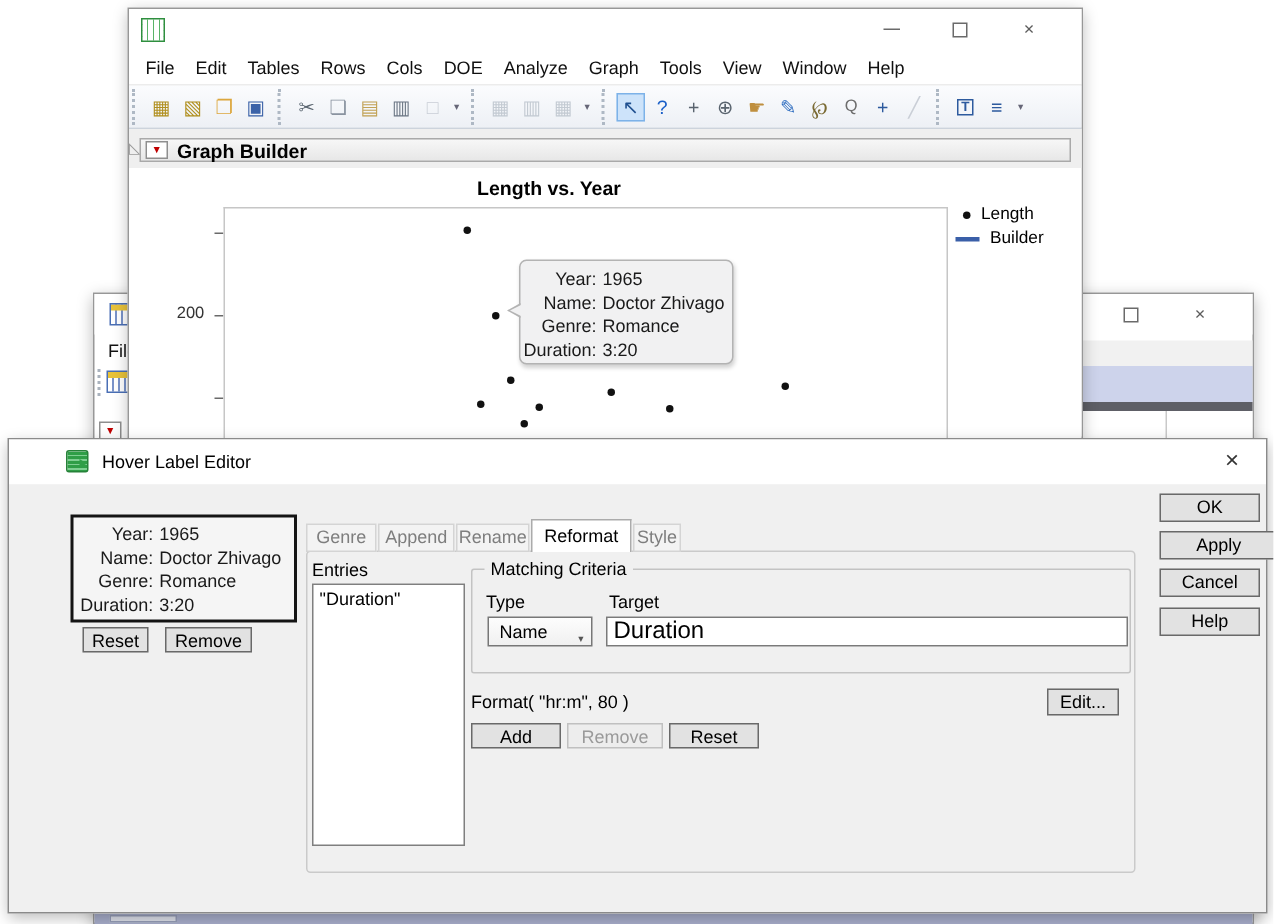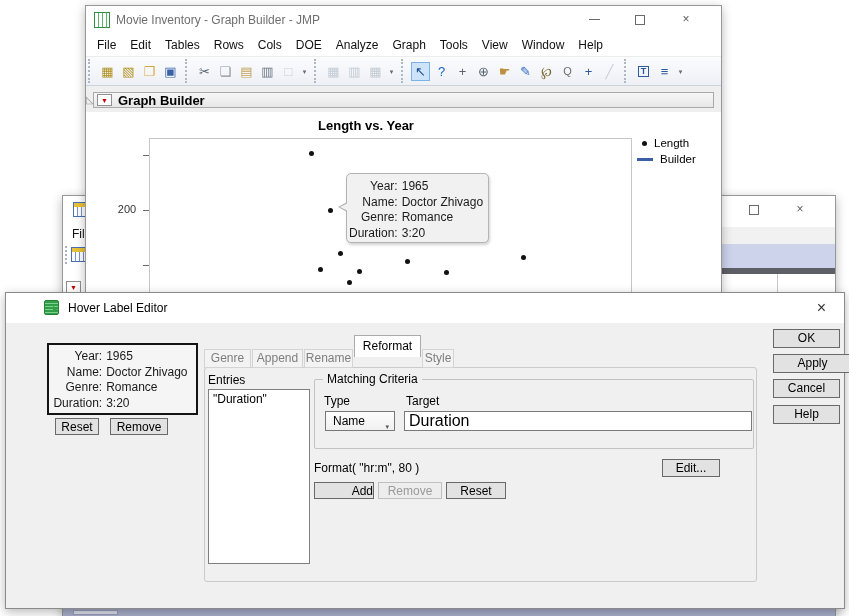--- a/index.html
+++ b/index.html
@@ -78,21 +78,21 @@
  repeating-linear-gradient(#2f9e47 0 2px,#7fcf92 2px 3px);border:1px solid #268239}
 .jmp-app-icon:after{content:"";position:absolute;right:-3px;top:5px;border:3px solid transparent;border-left:5px solid #2f9e47}
 .dlg-title{position:absolute;left:62px;top:8px;font-size:12px;color:#000}
 .dlg-close{position:absolute;right:12px;top:4px;font-size:16px;color:#333;padding:2px 6px;cursor:default}
 .dlg-body{position:absolute;left:0;top:30px;right:0;bottom:0;background:#f0f0f0;border-top:1px solid #f0f0f0}
 
 .preview{position:absolute;left:41px;top:50px;width:151px;height:72px;background:#f5f5f5;border:2px solid #141414;padding:4px 6px 2px 2px}
 .btn{position:absolute;background:#e2e2e2;border:1px solid #696969;font-size:12px;color:#000;text-align:center;line-height:16px;cursor:default}
 .btn.disabled{color:#9a9a9a;border-color:#c0c0c0;background:#ededed}
 .tab{position:absolute;top:56px;height:19px;background:#f3f3f3;border:1px solid #d4d4d4;font-size:12px;color:#7e7e7e;text-align:center;line-height:17px;z-index:1;cursor:default}
-.tab.active{top:42px;height:22px;background:#fff;color:#000;border-color:#ababab;border-bottom:none;z-index:3;line-height:20px}
+.tab.active{top:53px;height:22px;background:#fff;color:#000;border-color:#ababab;border-bottom:none;z-index:3;line-height:20px}
 .tab-frame{position:absolute;left:198px;top:74px;width:553px;height:215px;border:1px solid #cacaca;border-radius:3px;background:#f0f0f0;z-index:0}
 .entries-label{position:absolute;left:202px;top:80px;font-size:12px;color:#000;z-index:2}
 .entries-list{position:absolute;left:202px;top:96px;width:102px;height:175px;background:#fff;border:1px solid #7f7f7f;z-index:2;font-size:12px}
 .entries-list div{padding:2px 4px}
 .groupbox{position:absolute;left:308px;top:86px;width:440px;height:70px;border:1px solid #c3c3c3;border-radius:2px;z-index:1}
 .group-label{position:absolute;left:317px;top:79px;background:#f0f0f0;padding:0 4px;font-size:12px;color:#000;z-index:2}
 .field-label{position:absolute;font-size:12px;color:#000;z-index:2}
 .combo{position:absolute;left:319px;top:118px;width:70px;height:20px;background:linear-gradient(#fdfdfd,#f0f0f0);border:1px solid #777;font-size:12px;line-height:18px;padding-left:7px;z-index:2}
 .combo .arrow{position:absolute;right:5px;top:6px;font-size:7px;color:#555}
 .text-input{position:absolute;left:398px;top:118px;width:348px;height:20px;background:#fff;border:1px solid #7a7a7a;font-size:16px;padding:0 4px;font-family:"Liberation Sans",sans-serif;z-index:2}
@@ -126,21 +126,20 @@
       <span class="col-divider"></span>
     </div>
     <div class="mw-bottom">
       <span class="mw-thumb"></span>
     </div>
   </div>
 
   <div class="win" id="top-win">
     <div class="tw-titlebar">
       <span class="jmp-table-icon"></span>
-      <span class="tw-title">Movie Inventory - Graph Builder - JMP</span>
       <div class="win-controls">
         <span class="win-btn"><span class="dash"></span></span>
         <span class="win-btn"><span class="sq"></span></span>
         <span class="win-btn">×</span>
       </div>
     </div>
     <div class="menubar" id="menubar">
         <span class="menu-item">File</span>
         <span class="menu-item">Edit</span>
         <span class="menu-item">Tables</span>
@@ -339,23 +338,23 @@
     <span class="group-label">Matching Criteria</span>
     <span class="field-label" style="left:318px;top:101px">Type</span>
     <span class="field-label" style="left:400px;top:101px">Target</span>
     <div class="combo">
       <span>Name</span>
       <span class="arrow">▾</span>
     </div>
     <input class="text-input" value="Duration" style="">
 
     <div class="format-text">Format( "hr:m", 80 )</div>
-    <div class="btn" style="left:656px;top:166px;width:58px;height:18px">Edit...</div>
+    <div class="btn" style="left:692px;top:166px;width:48px;height:18px">Edit...</div>
     <div id="action-buttons">
-        <div class="btn" style="left: 308px; top: 189px; width: 60px; height: 17px; text-align: right;">Add</div>
+        <div class="btn" style="left: 308px; top: 189px; width: 60px; height: 17px;">Add</div>
         <div class="btn disabled" style="left: 372px; top: 189px; width: 64px; height: 17px;">Remove</div>
         <div class="btn" style="left: 440px; top: 189px; width: 60px; height: 17px;">Reset</div>
       </div>
     <div id="side-buttons">
         <div class="btn" style="left: 767px; top: 36px; width: 67px; height: 19px; line-height: 17px;">OK</div>
         <div class="btn" style="left: 767px; top: 61px; width: 79px; height: 19px; line-height: 17px;">Apply</div>
         <div class="btn" style="left: 767px; top: 86px; width: 67px; height: 19px; line-height: 17px;">Cancel</div>
         <div class="btn" style="left: 767px; top: 112px; width: 67px; height: 19px; line-height: 17px;">Help</div>
       </div>
   </div>

